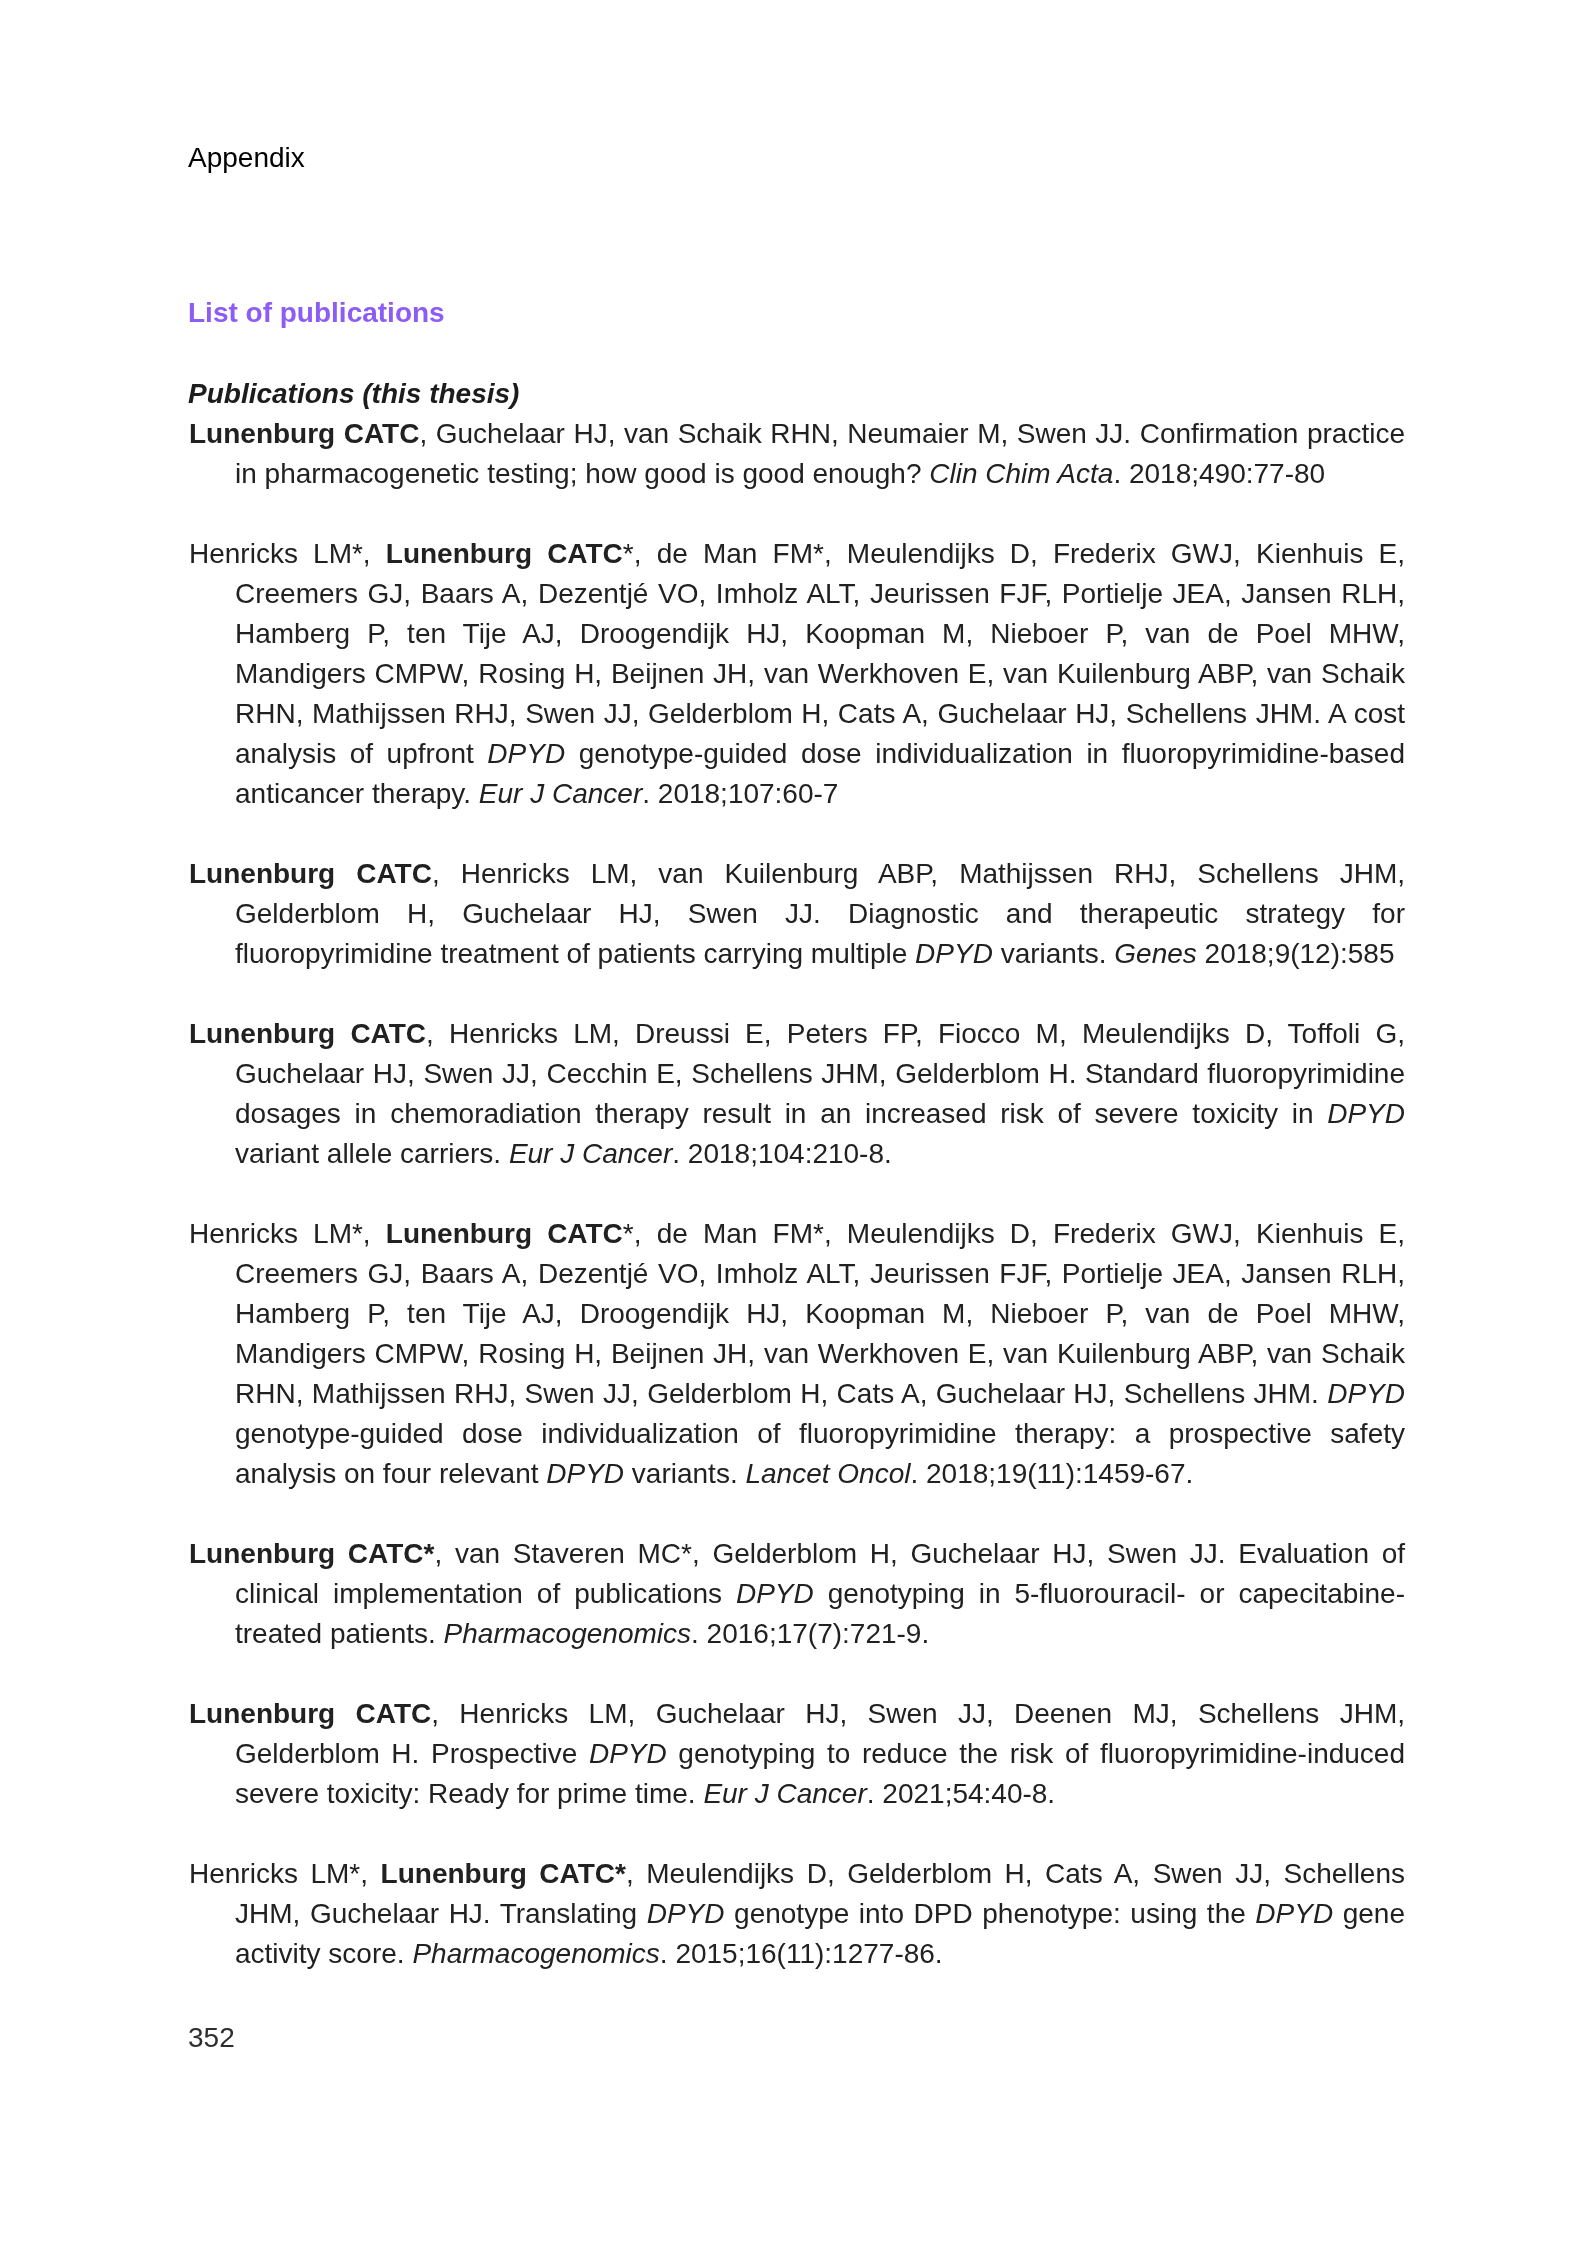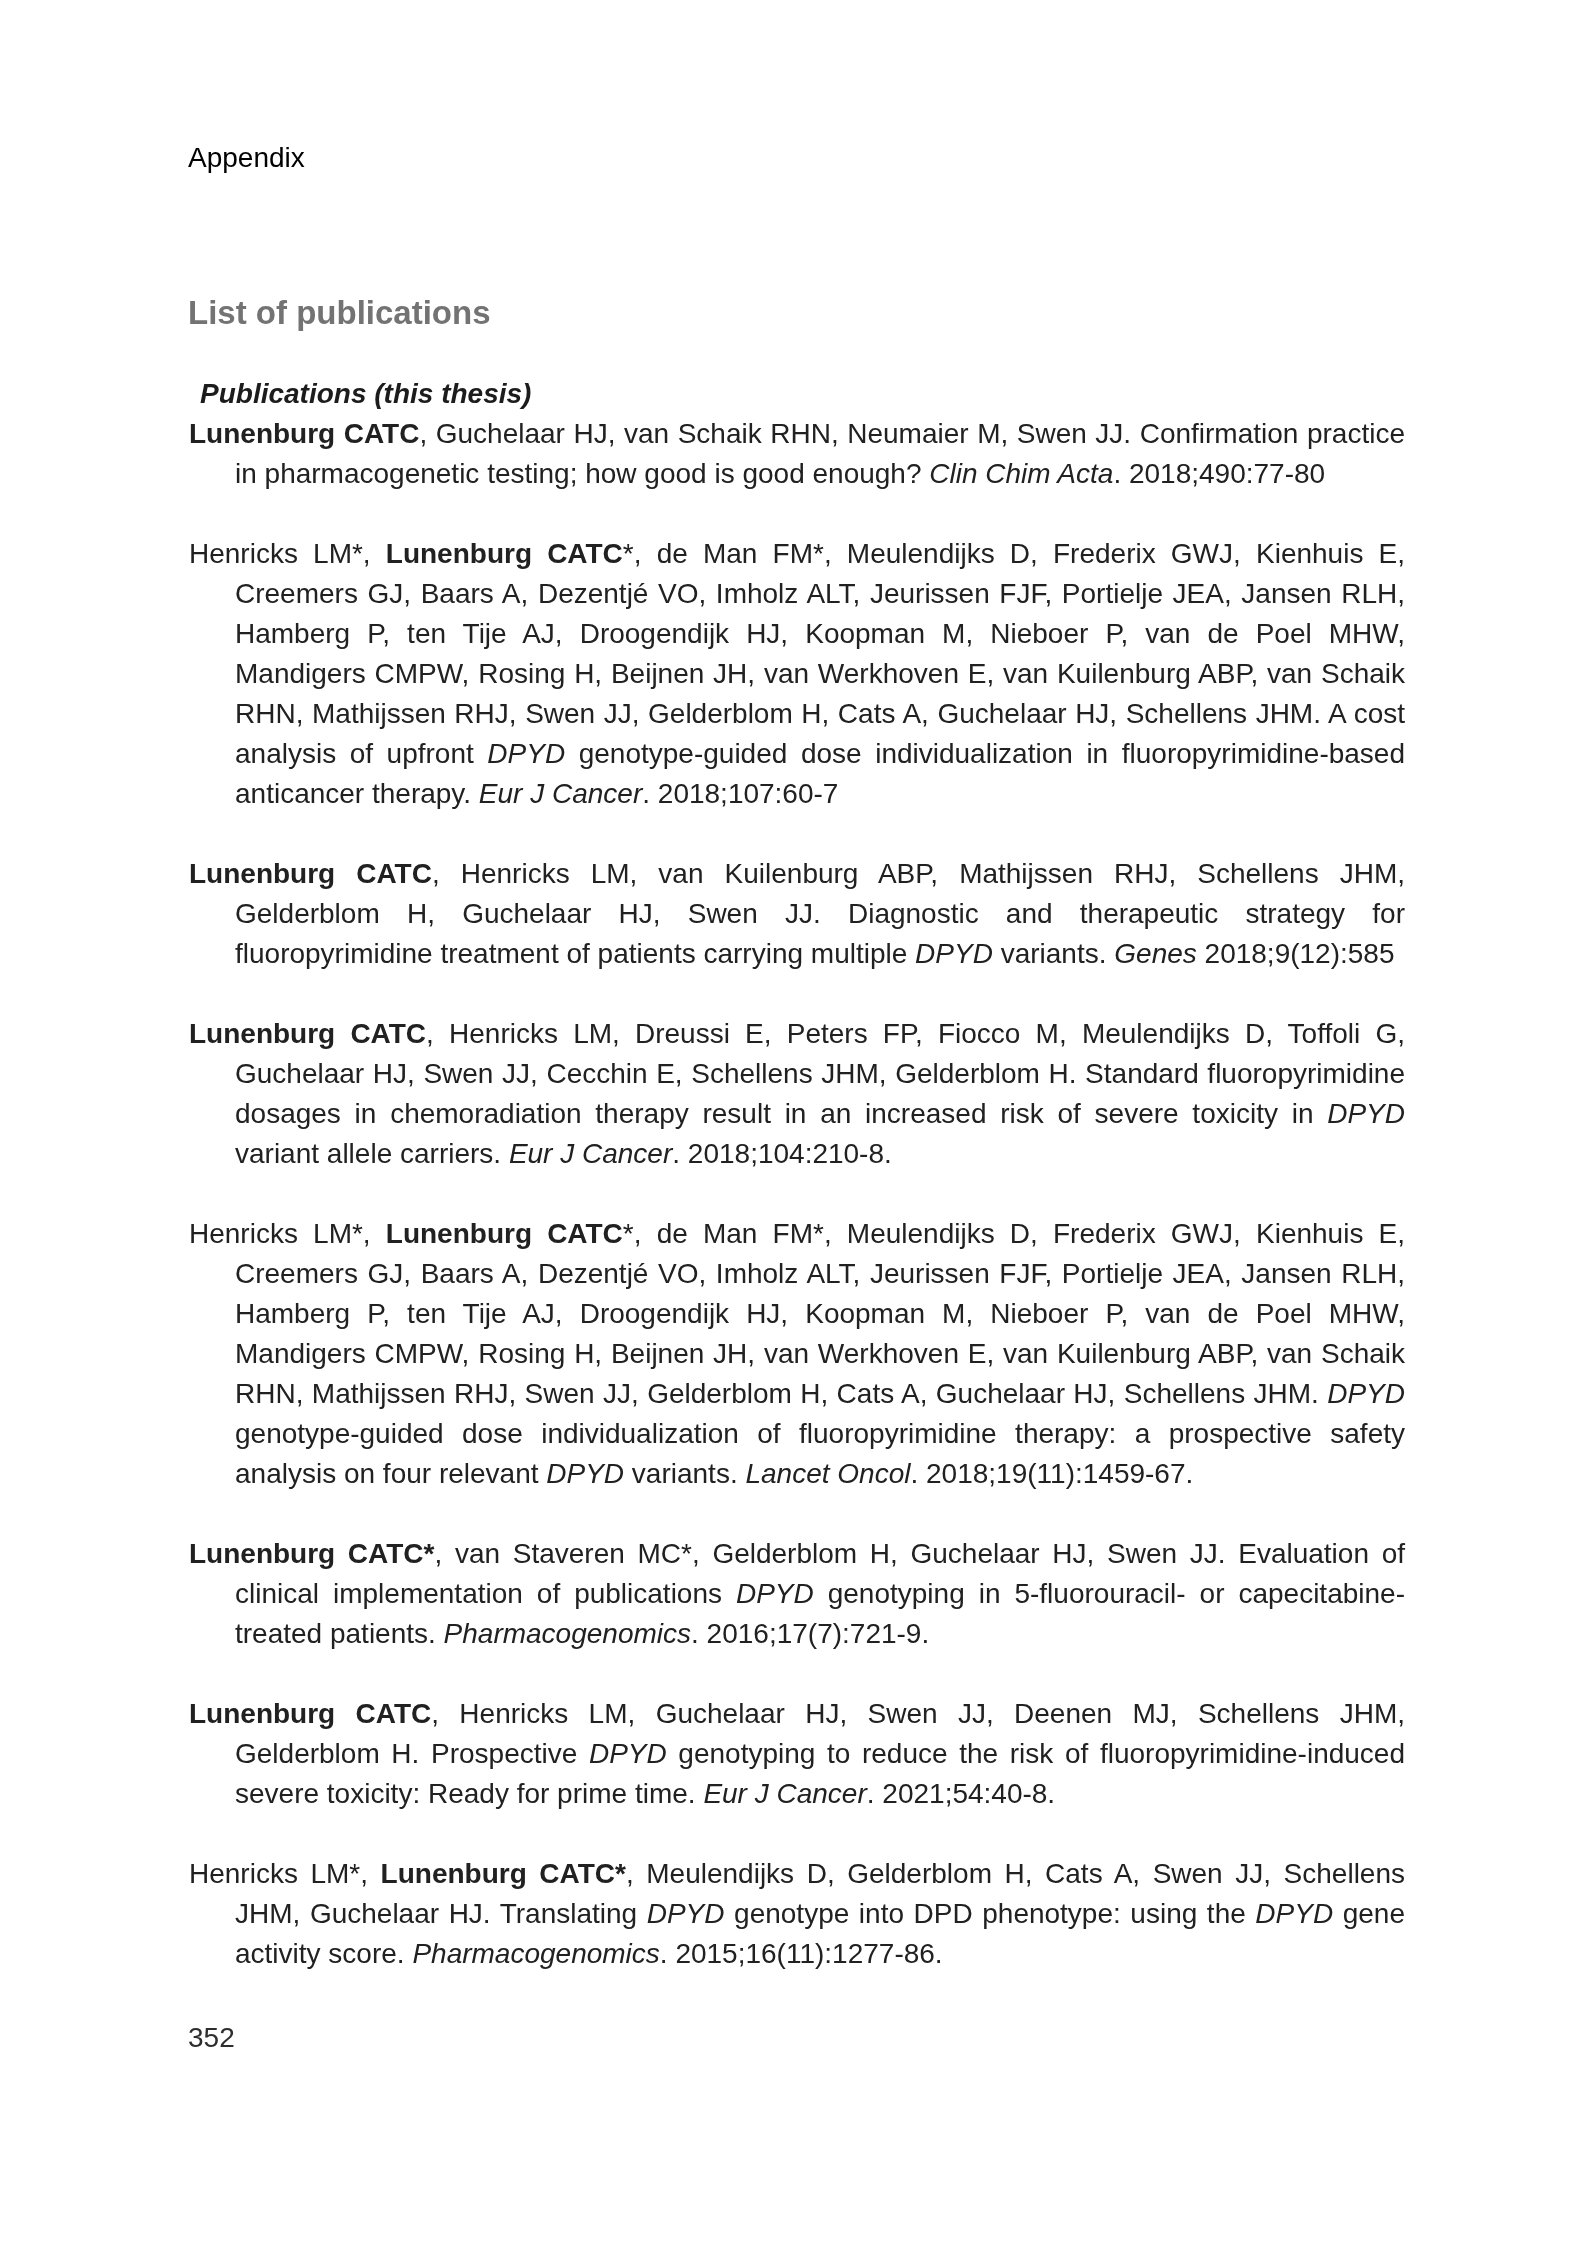--- a/index.html
+++ b/index.html
@@ -19,27 +19,27 @@
     overflow: hidden;
   }
   .running-header {
     font-size: 28px;
     line-height: 40px;
     font-weight: 400;
     color: #000000;
   }
   .page-title {
     margin: 114px 0 0 0;
-    font-size: 33px;
+    font-size: 28px;
     line-height: 42px;
     font-weight: 700;
-    color: #737373;
+    color: #8b5cf6;
   }
   .section-heading {
-    margin: 40px 0 0 12px;
+    margin: 40px 0 0 0;
     font-size: 28px;
     line-height: 40px;
     font-weight: 700;
     font-style: italic;
     color: #1c1c1c;
   }
   .pub-list {
     margin: 0;
   }
   .pub {

